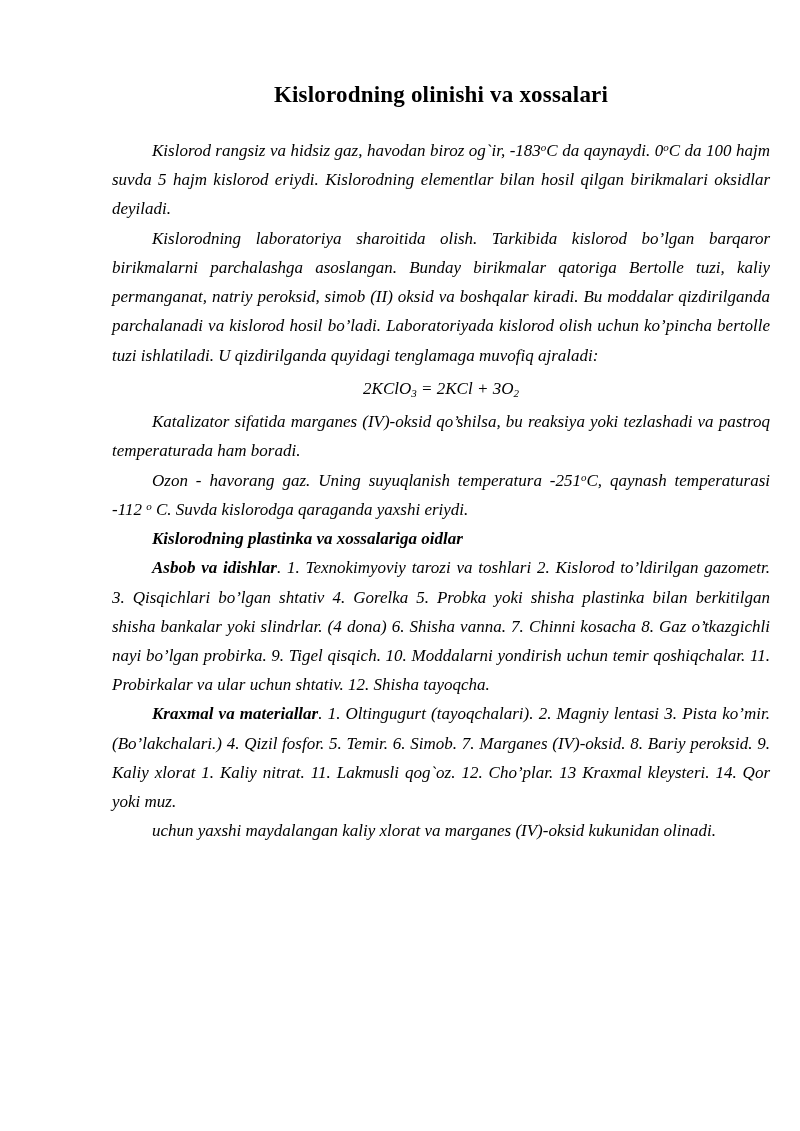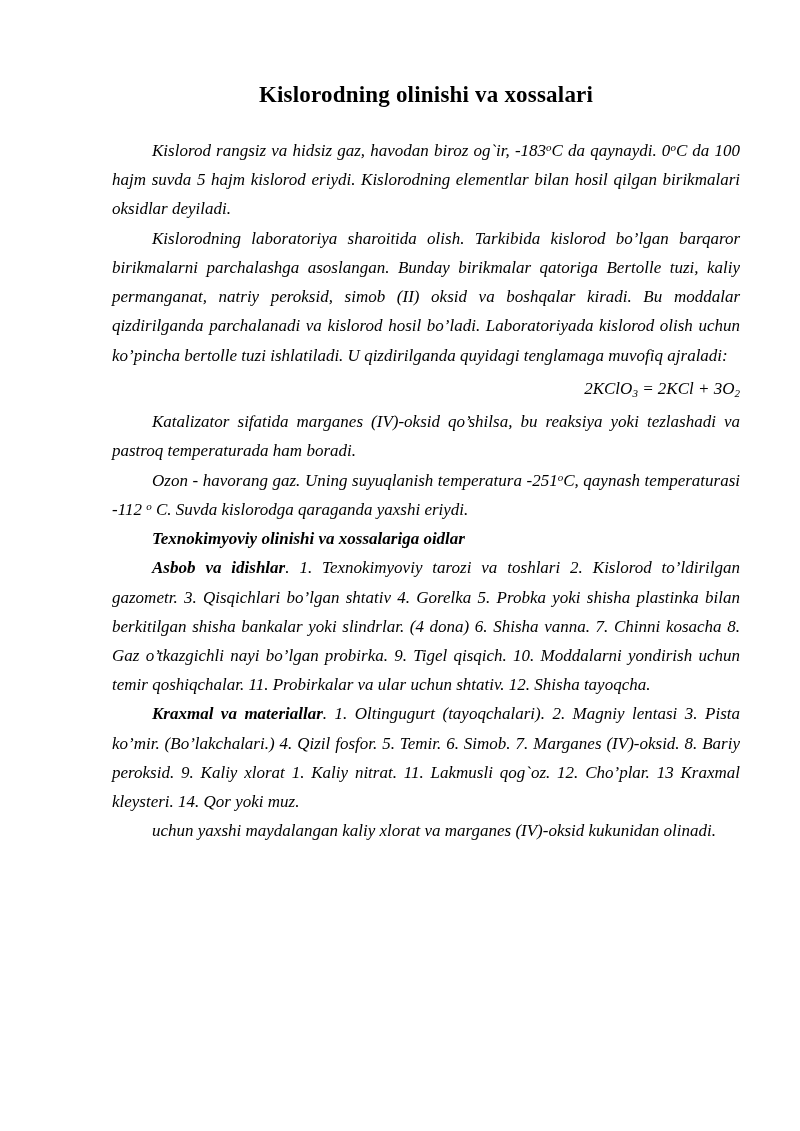--- a/index.html
+++ b/index.html
@@ -10,42 +10,42 @@
   body {
     width: 800px;
     min-height: 1131px;
     font-family: "Liberation Serif", serif;
     color: #000000;
   }
   .page {
     width: 800px;
     min-height: 1131px;
     box-sizing: border-box;
-    padding: 62px 60px 40px 112px;
+    padding: 62px 30px 40px 112px;
     background: #ffffff;
   }
   h1.doc-title {
     font-size: 23px;
     font-weight: bold;
     text-align: center;
     margin: 20px 0 28px 0;
     letter-spacing: 0.2px;
   }
   p.para {
     font-size: 17px;
     line-height: 1.72;
     text-align: justify;
     text-justify: inter-word;
     margin: 0 0 0 0;
     text-indent: 40px;
     hyphens: none;
     font-style: italic;
   }
   p.center {
-    text-align: right;
+    text-align: center;
     text-indent: 0;
     margin: 4px 0 4px 0;
   }
   .bold {
     font-weight: bold;
   }
   sub {
     font-size: 11px;
     vertical-align: -0.28em;
   }
@@ -66,19 +66,19 @@
 <div class="page">
 
   <h1 class="doc-title">Kislorodning olinishi va xossalari</h1>
 
   <div id="body-host">
       <p class="para"><span>Kislorod rangsiz va hidsiz gaz, havodan biroz og`ir, -183</span><sup>o</sup><span>C da qaynaydi. 0</span><sup>o</sup><span>C da 100 hajm suvda 5 hajm kislorod eriydi. Kislorodning elementlar bilan hosil qilgan birikmalari oksidlar deyiladi.</span></p>
       <p class="para"><span>Kislorodning laboratoriya sharoitida olish. Tarkibida kislorod bo’lgan barqaror birikmalarni parchalashga asoslangan. Bunday birikmalar qatoriga Bertolle tuzi, kaliy permanganat, natriy peroksid, simob (II) oksid va boshqalar kiradi. Bu moddalar qizdirilganda parchalanadi va kislorod hosil bo’ladi. Laboratoriyada kislorod olish uchun ko’pincha bertolle tuzi ishlatiladi. U qizdirilganda quyidagi tenglamaga muvofiq ajraladi:</span></p>
       <p class="para center"><span>2KClO</span><sub>3</sub><span> = 2KCl + 3O</span><sub>2</sub></p>
       <p class="para"><span>Katalizator sifatida marganes (IV)-oksid qo’shilsa, bu reaksiya yoki tezlashadi va pastroq temperaturada ham boradi.</span></p>
       <p class="para"><span>Ozon - havorang gaz. Uning suyuqlanish temperatura -251</span><sup>o</sup><span>C, qaynash temperaturasi -112 </span><sup>o</sup><span> C. Suvda kislorodga qaraganda yaxshi eriydi.</span></p>
-      <p class="para"><span class="bold">Texnokimyoviy olinishi va xossalariga oidlar</span></p>
+      <p class="para"><span class="bold">Kislorodning plastinka va xossalariga oidlar</span></p>
       <p class="para"><span class="bold">Asbob va idishlar</span><span>. 1. Texnokimyoviy tarozi va toshlari 2. Kislorod to’ldirilgan gazometr. 3. Qisqichlari bo’lgan shtativ 4. Gorelka 5. Probka yoki shisha plastinka bilan berkitilgan shisha bankalar yoki slindrlar. (4 dona) 6. Shisha vanna. 7. Chinni kosacha 8. Gaz o’tkazgichli nayi bo’lgan probirka. 9. Tigel qisqich. 10. Moddalarni yondirish uchun temir qoshiqchalar. 11. Probirkalar va ular uchun shtativ. 12. Shisha tayoqcha.</span></p>
       <p class="para"><span class="bold">Kraxmal va materiallar</span><span>. 1. Oltingugurt (tayoqchalari). 2. Magniy lentasi 3. Pista ko’mir. (Bo’lakchalari.) 4. Qizil fosfor. 5. Temir. 6. Simob. 7. Marganes (IV)-oksid. 8. Bariy peroksid. 9. Kaliy xlorat 1. Kaliy nitrat. 11. Lakmusli qog`oz. 12. Cho’plar. 13 Kraxmal kleysteri. 14. Qor yoki muz.</span></p>
       <p class="para"><span> uchun yaxshi maydalangan kaliy xlorat va marganes (IV)-oksid kukunidan olinadi.</span></p>
     </div>
 
 </div>
 
 </body></html>

